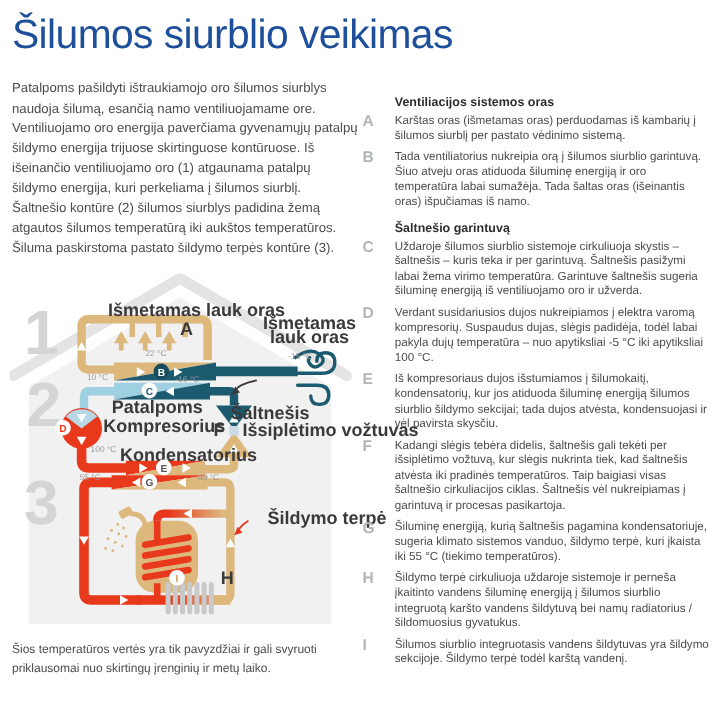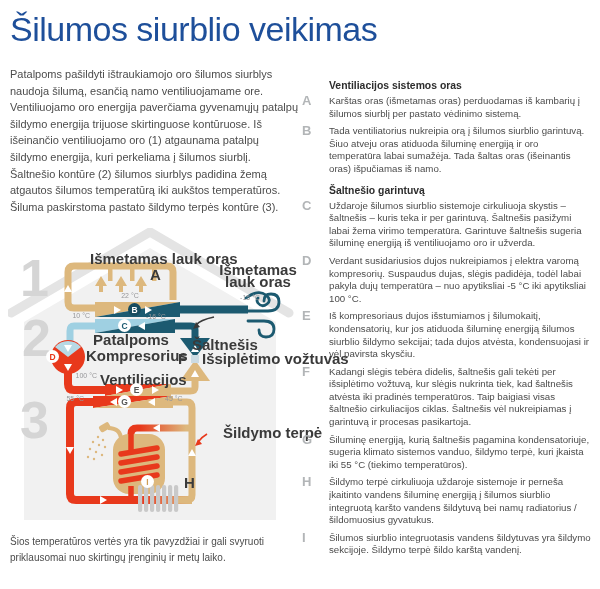--- a/index.html
+++ b/index.html
@@ -192,21 +192,21 @@
     <div class="temp" style="left:104px;top:64px;width:36px;text-align:center;">22 °C</div>
     <div class="temp" style="left:216px;top:66px;width:36px;text-align:right;">-15 °C</div>
     <div class="temp" style="left:52px;top:84px;width:30px;text-align:right;">10 °C</div>
     <div class="temp" style="left:138px;top:85px;">-16 °C</div>
     <div class="dlabel" style="left:78px;top:103px;width:90px;text-align:center;">Patalpoms</div>
     <div class="dlabel" style="left:184px;top:80px;margin-top:28px;">Šaltnešis</div>
     <div class="dlabel" style="left:78px;top:119px;text-align:right;">Kompresorius</div>
     <div class="dlabel" style="left:170px;top:122px;">F</div>
     <div class="dlabel" style="left:194px;top:122px;">Išsiplėtimo vožtuvas</div>
     <div class="temp" style="left:59px;top:144px;width:30px;text-align:right;">100 °C</div>
-    <div class="dlabel" style="left:92px;top:143px;">Ventiliacijos</div>
+    <div class="dlabel" style="left:92px;top:143px;">Kondensatorius</div>
     <div class="temp" style="left:46px;top:167px;width:30px;text-align:right;">55 °C</div>
     <div class="temp" style="left:157px;top:167px;">45 °C</div>
     <div class="dlabel" style="left:190px;top:196px;margin-left:25px;">Šildymo terpė</div>
     <div class="dlabel" style="left:176px;top:246px;">H</div>
 
     <div class="marker dark" style="left:120px;top:75px;">B</div>
     <div class="marker c-teal" style="left:110px;top:91px;">C</div>
     <div class="marker c-red" style="left:38px;top:122px;">D</div>
     <div class="marker c-gray" style="left:122px;top:155px;">E</div>
     <div class="marker c-gray" style="left:110px;top:167px;">G</div>
@@ -250,17 +250,17 @@
     <div class="item">
       <span class="letter">G</span>
       <p>Šiluminę energiją, kurią šaltnešis pagamina kondensatoriuje, sugeria klimato sistemos vanduo, šildymo terpė, kuri įkaista iki 55 °C (tiekimo temperatūros).</p>
     </div>
     <div class="item">
       <span class="letter">H</span>
       <p>Šildymo terpė cirkuliuoja uždaroje sistemoje ir perneša įkaitinto vandens šiluminę energiją į šilumos siurblio integruotą karšto vandens šildytuvą bei namų radiatorius / šildomuosius gyvatukus.</p>
     </div>
     <div class="item">
       <span class="letter">I</span>
-      <p>Šilumos siurblio integruotasis vandens šildytuvas yra šildymo sekcijoje. Šildymo terpė šildo karštą vandenį.</p>
+      <p>Šilumos siurblio integruotasis vandens šildytuvas yra šildymo sekcijoje. Šildymo terpė todėl karštą vandenį.</p>
     </div>
   </div>
 
 </div>
 
 </body></html>

